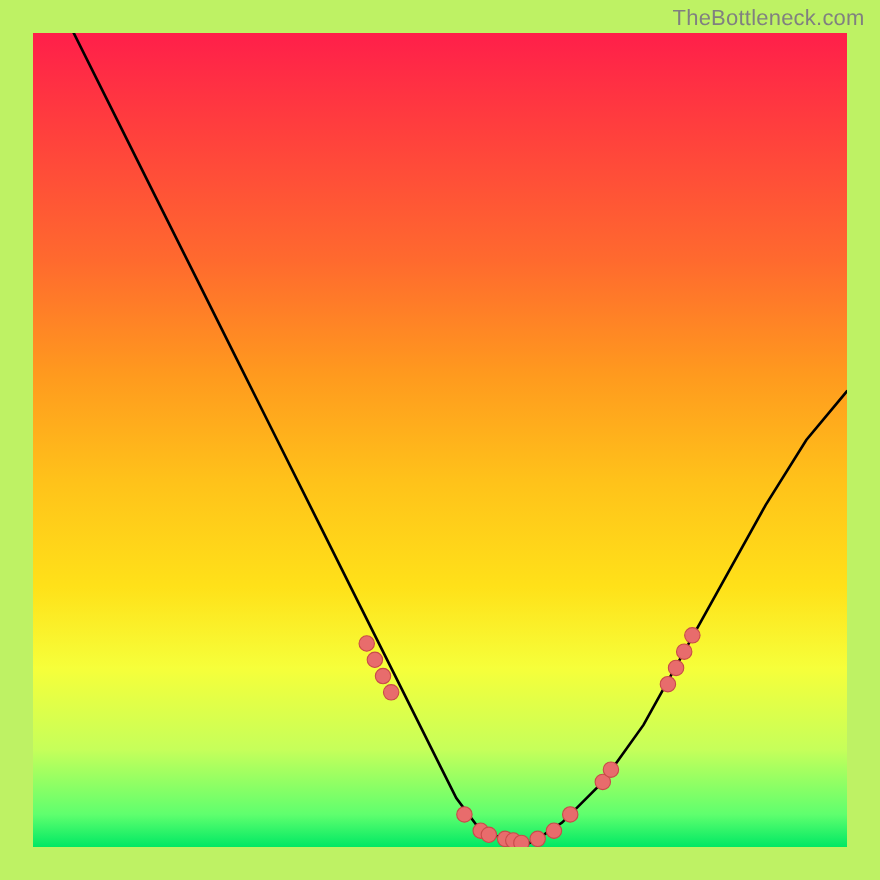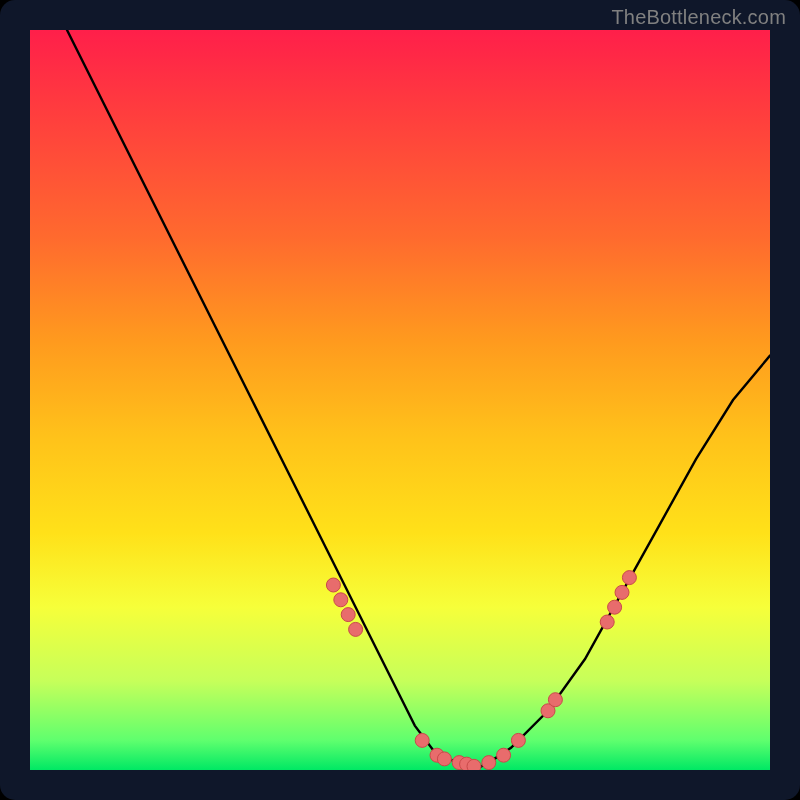--- a/index.html
+++ b/index.html
@@ -8,22 +8,21 @@
     width: 800px;
     height: 800px;
     overflow: hidden;
     background: #000;
     font-family: Arial, Helvetica, sans-serif;
   }
   .stage {
     position: relative;
     width: 800px;
     height: 800px;
-    background: #0f172a;
-    border-radius: 15px;
+    background: #bef264;
   }
   .plot-area {
     position: absolute;
     left: 30px;
     top: 30px;
     width: 740px;
     height: 740px;
     
     background: linear-gradient(
       to bottom,

